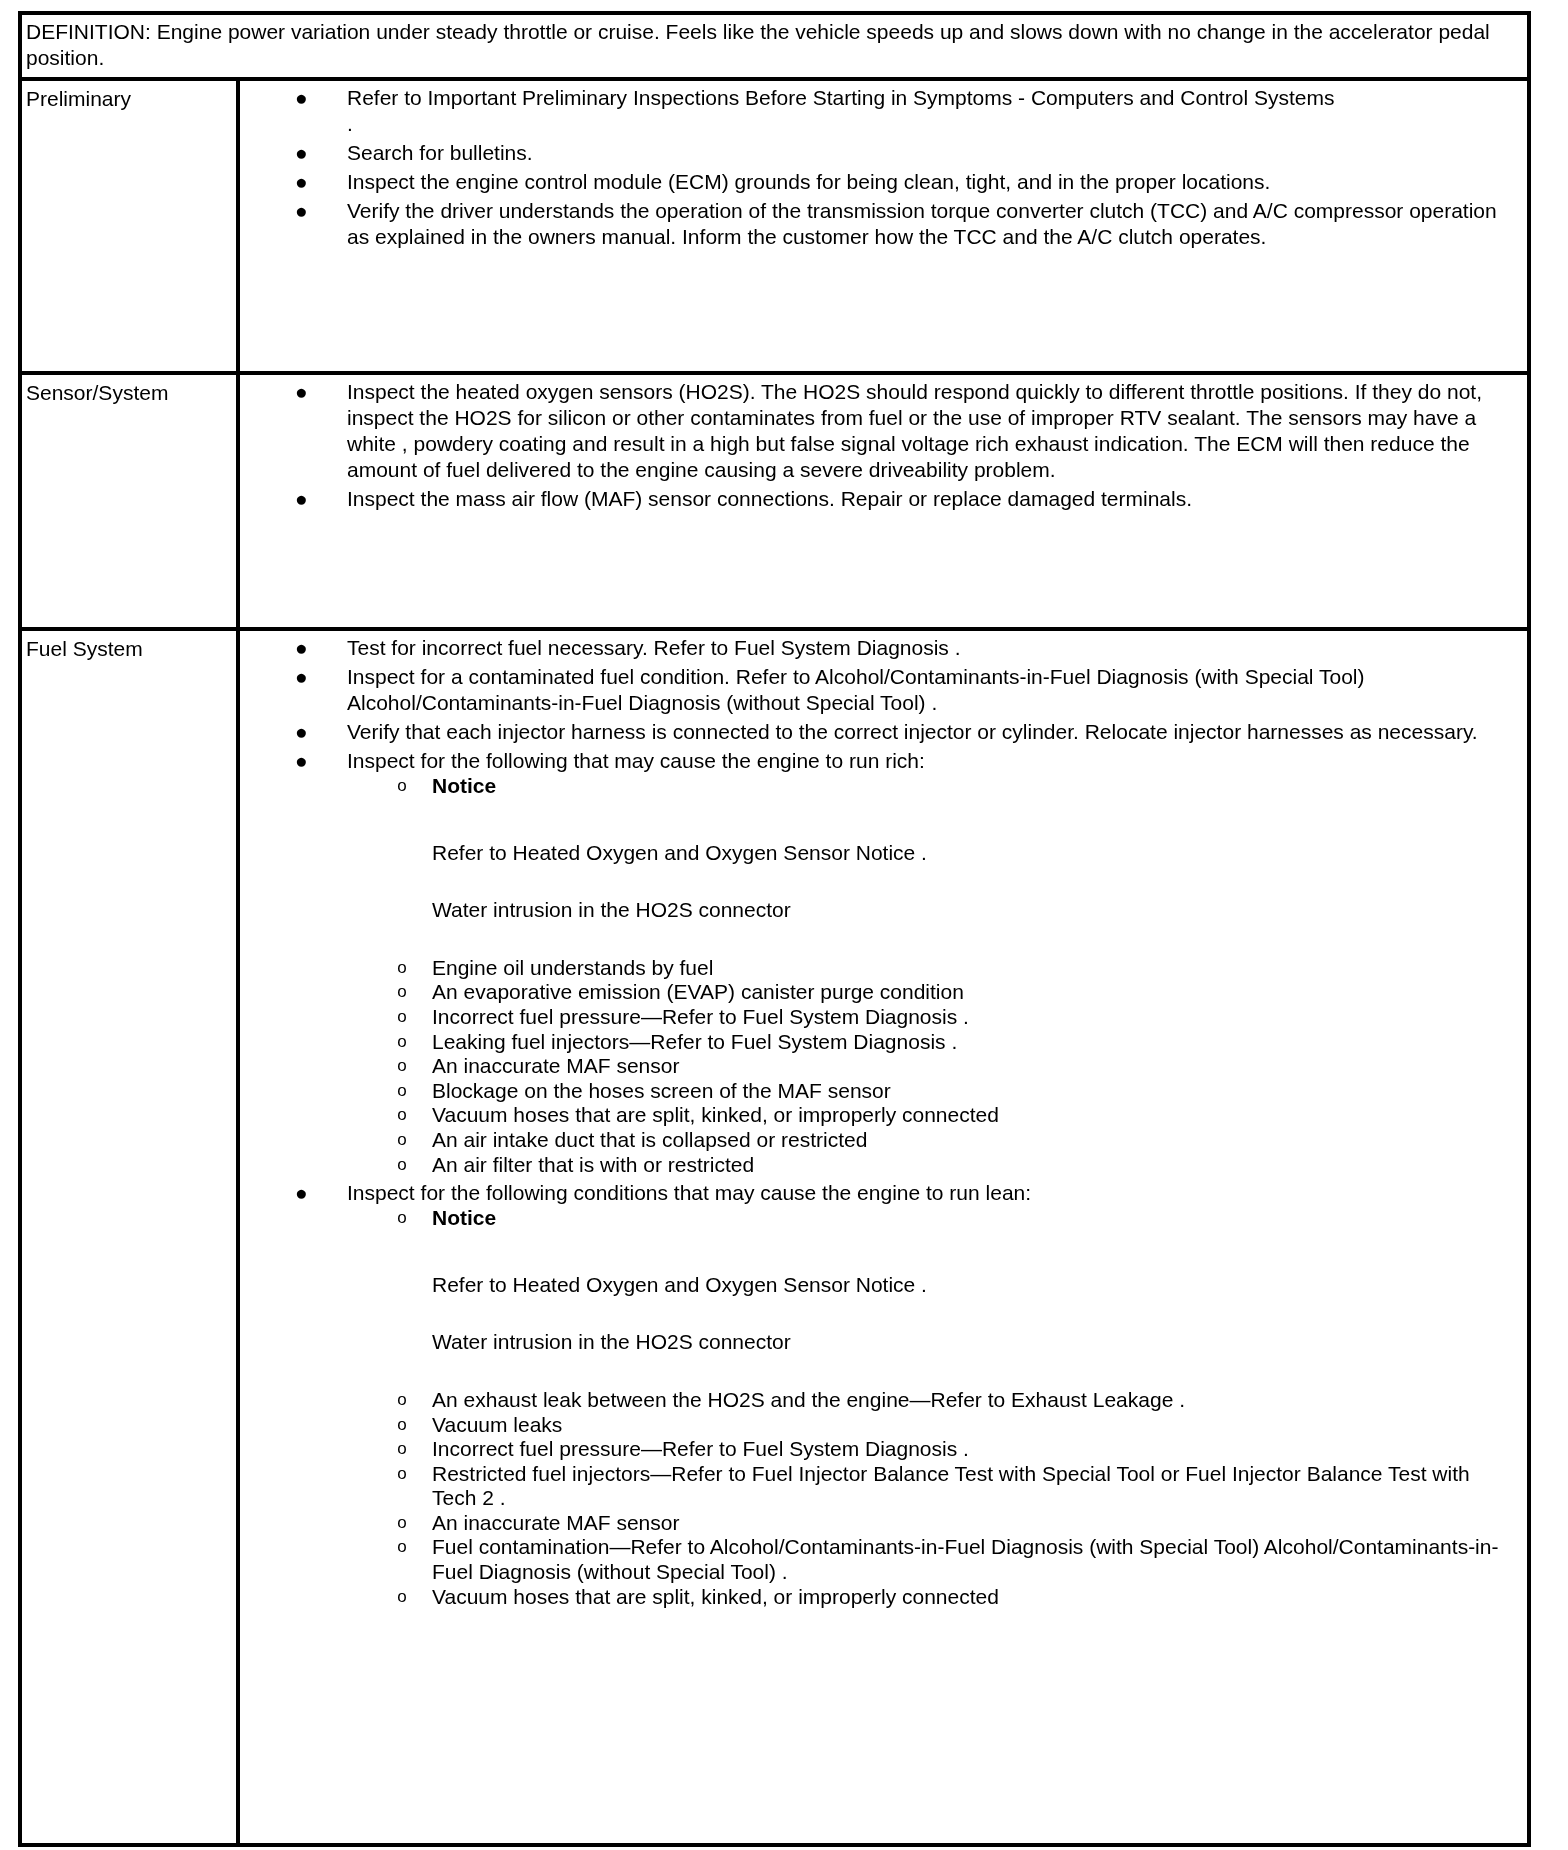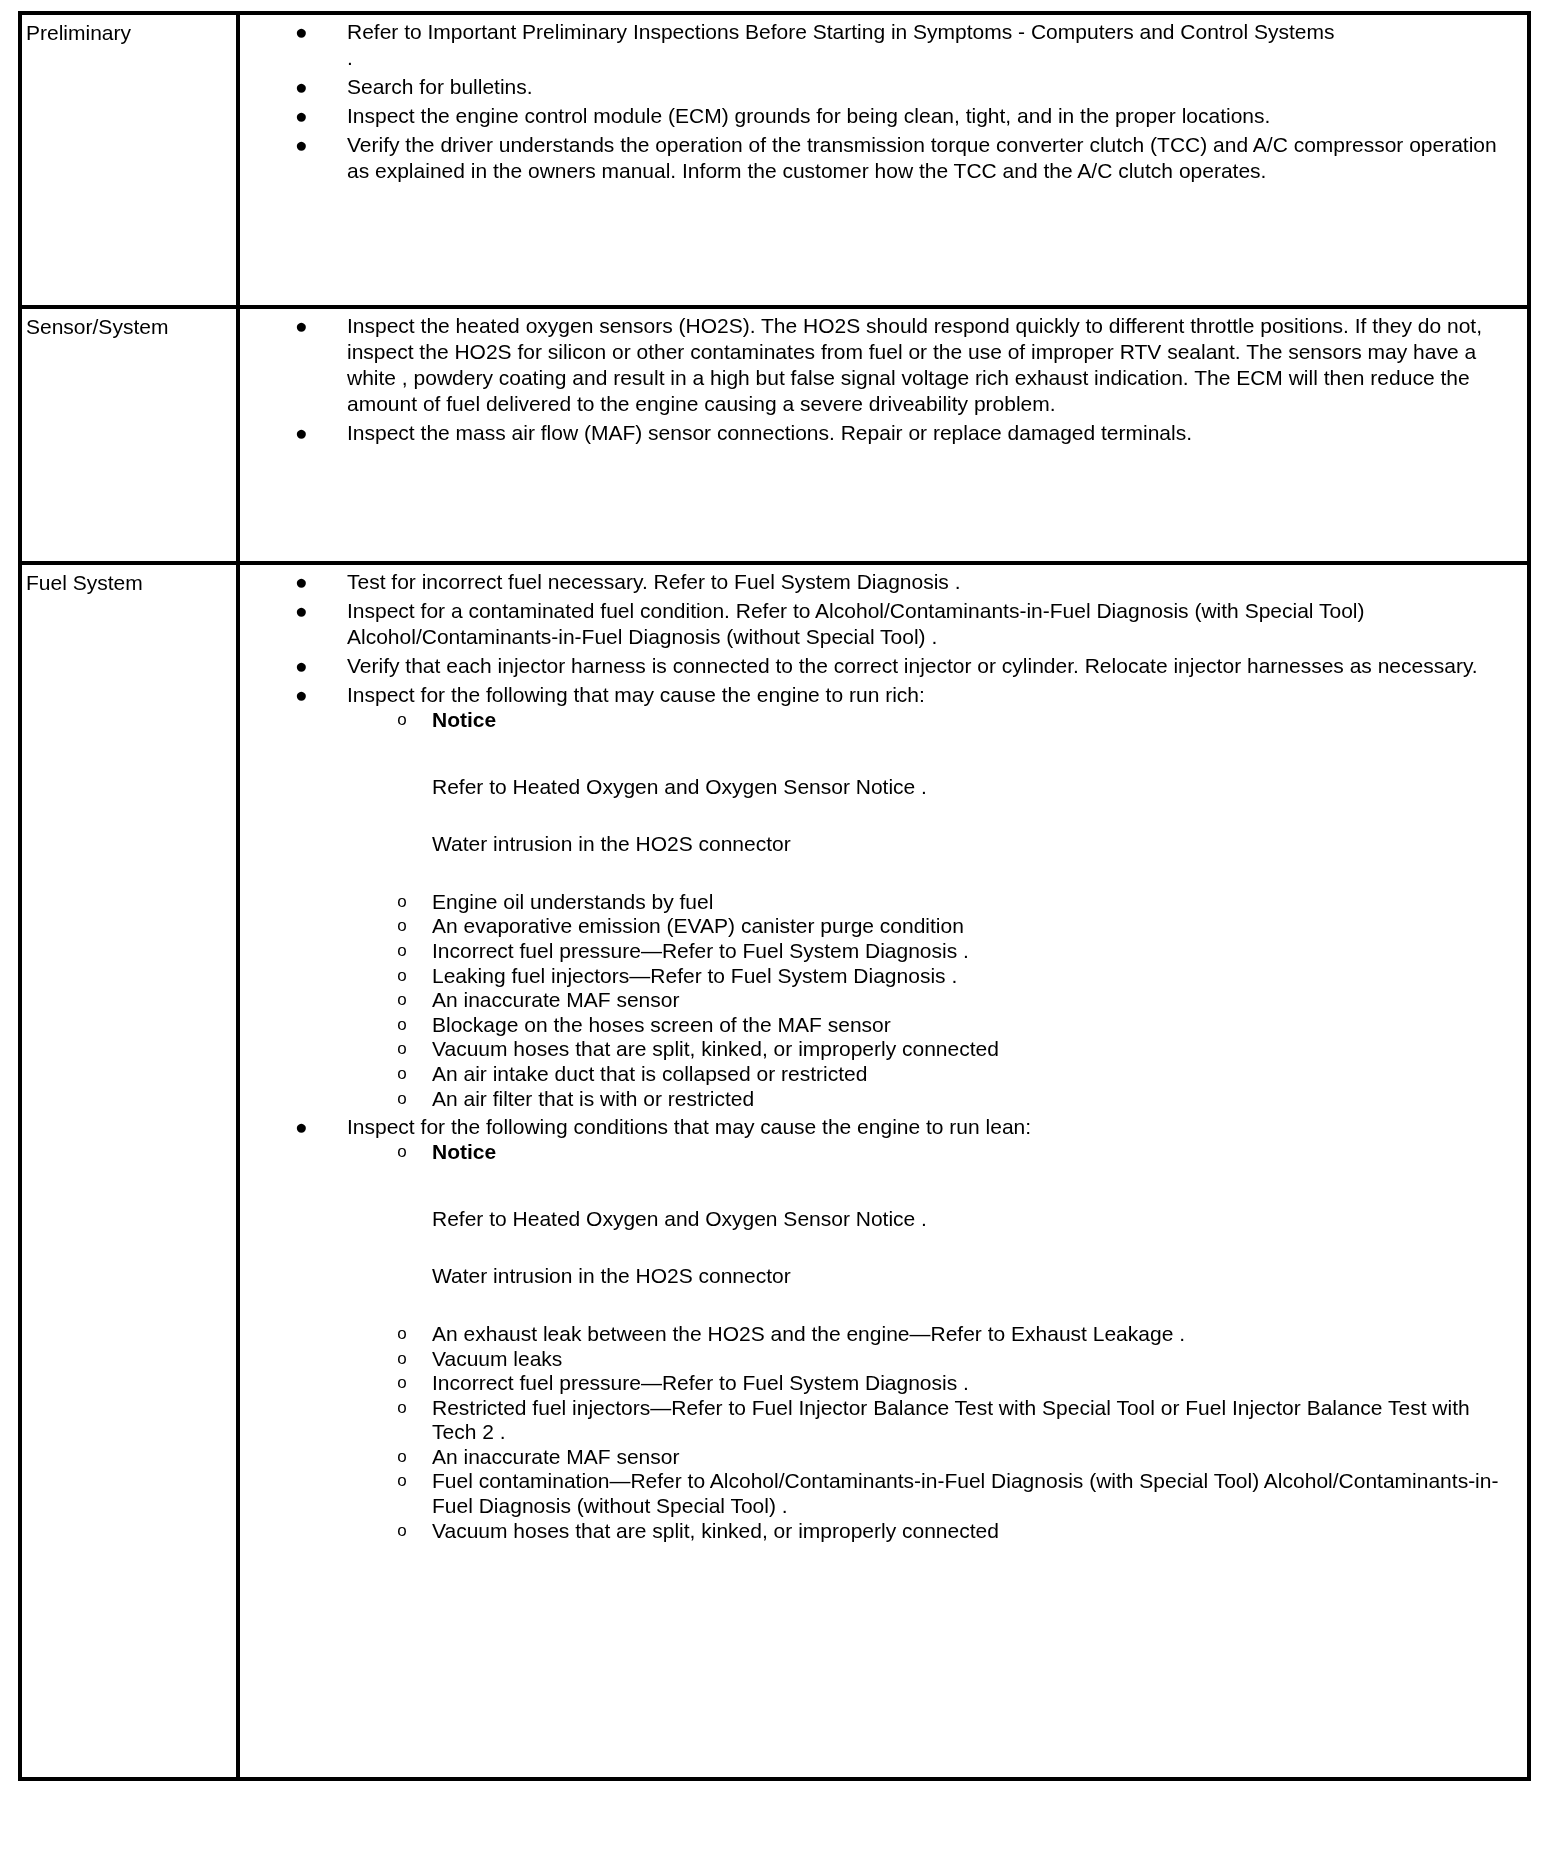--- a/index.html
+++ b/index.html
@@ -53,20 +53,23 @@
 </style>
 </head>
 <body>
 
 <table class="doc-table">
   <colgroup>
     <col class="col-left">
     <col>
   </colgroup>
   <tbody>
+  <tr>
+    <td colspan="2" class="def-cell">DEFINITION: Engine power variation under steady throttle or cruise. Feels like the vehicle speeds up and slows down with no change in the accelerator pedal position.</td>
+  </tr>
   <tr class="row-prelim">
     <td class="label-cell">Preliminary</td>
     <td class="action-cell">
       <ul class="lvl1">
             <li><span class="bullet">●</span><span>Refer to Important Preliminary Inspections Before Starting in Symptoms - Computers and Control Systems</span><span class="trailing-dot">.</span></li>
             <li><span class="bullet">●</span><span>Search for bulletins.</span></li>
             <li><span class="bullet">●</span><span>Inspect the engine control module (ECM) grounds for being clean, tight, and in the proper locations.</span></li>
             <li><span class="bullet">●</span><span>Verify the driver understands the operation of the transmission torque converter clutch (TCC) and A/C compressor operation as explained in the owners manual. Inform the customer how the TCC and the A/C clutch operates.</span></li>
           </ul>
     </td>

